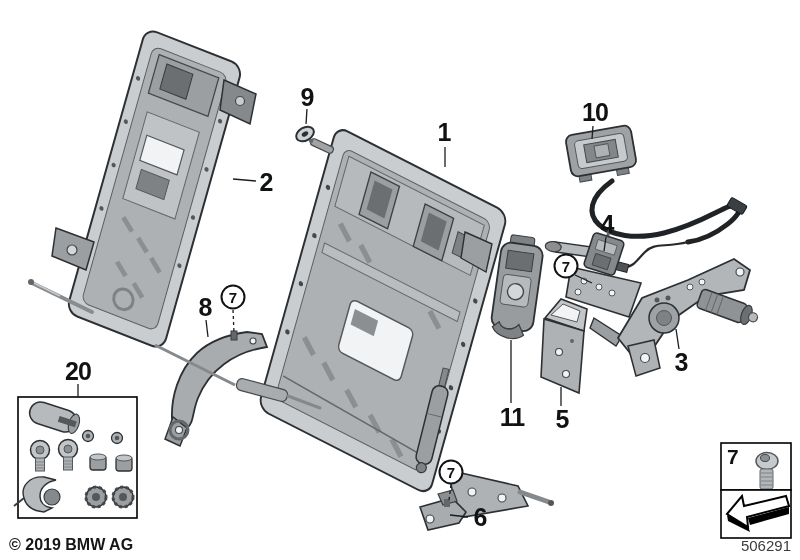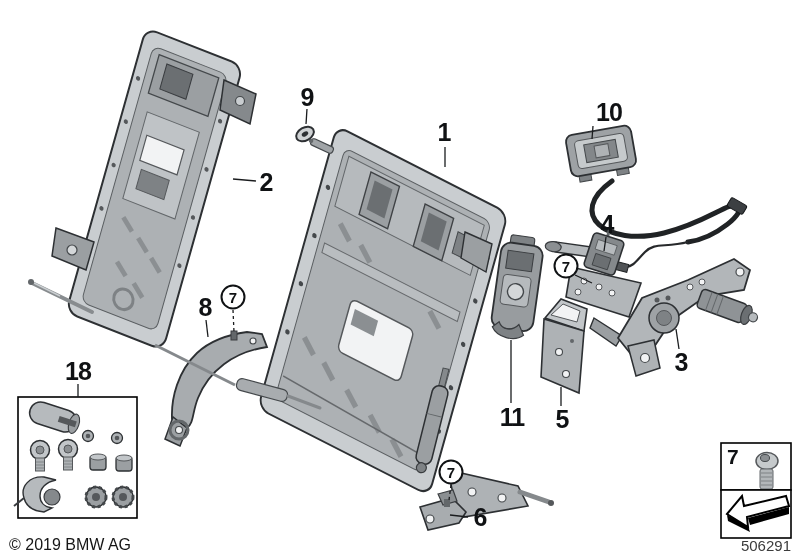--- a/index.html
+++ b/index.html
@@ -16,21 +16,21 @@
   }
   .callout.circled{
     width:25px;height:25px;box-sizing:border-box;border:2px solid #101214;border-radius:50%;
     background:#fff;font-size:15px;letter-spacing:0;
     display:flex;align-items:center;justify-content:center;
   }
   .legend-num{
     position:absolute;left:727px;top:446px;font-weight:bold;font-size:21px;color:#101214;line-height:1;
   }
   .copyright{
-    position:absolute;left:9px;top:536px;font-weight:normal;font-size:16px;color:#161616;letter-spacing:0;
+    position:absolute;left:9px;top:536px;font-weight:bold;font-size:16px;color:#161616;letter-spacing:0;
   }
   .drawing-number{
     position:absolute;left:721px;top:537px;width:70px;text-align:right;
     font-size:15px;color:#3c3c3c;
   }
 </style>
 </head>
 <body>
 
 <div class="stage">
@@ -329,23 +329,23 @@
       <div class="callout" style="left: 266px; top: 182px;">2</div>
       <div class="callout" style="left: 681px; top: 362px;">3</div>
       <div class="callout" style="left: 607px; top: 224px;">4</div>
       <div class="callout" style="left: 562px; top: 419px;">5</div>
       <div class="callout" style="left: 480px; top: 517px;">6</div>
       <div class="callout circled" style="left: 566px; top: 266px;">7</div>
       <div class="callout circled" style="left: 233px; top: 297px;">7</div>
       <div class="callout circled" style="left: 451px; top: 472px;">7</div>
       <div class="callout" style="left: 205px; top: 307px;">8</div>
       <div class="callout" style="left: 307px; top: 97px;">9</div>
-      <div class="callout" style="left: 609px; top: 112px; text-align: right;">10</div>
+      <div class="callout" style="left: 595px; top: 112px; text-align: right;">10</div>
       <div class="callout" style="left: 512px; top: 417px;">11</div>
-      <div class="callout" style="left: 78px; top: 371px;">18</div>
+      <div class="callout" style="left: 78px; top: 371px;">20</div>
     </div>
 
   <div class="legend-num">7</div>
 
   <div class="copyright">© 2019 BMW AG</div>
 
   <div class="drawing-number">506291</div>
 </div>
 
 </body></html>

